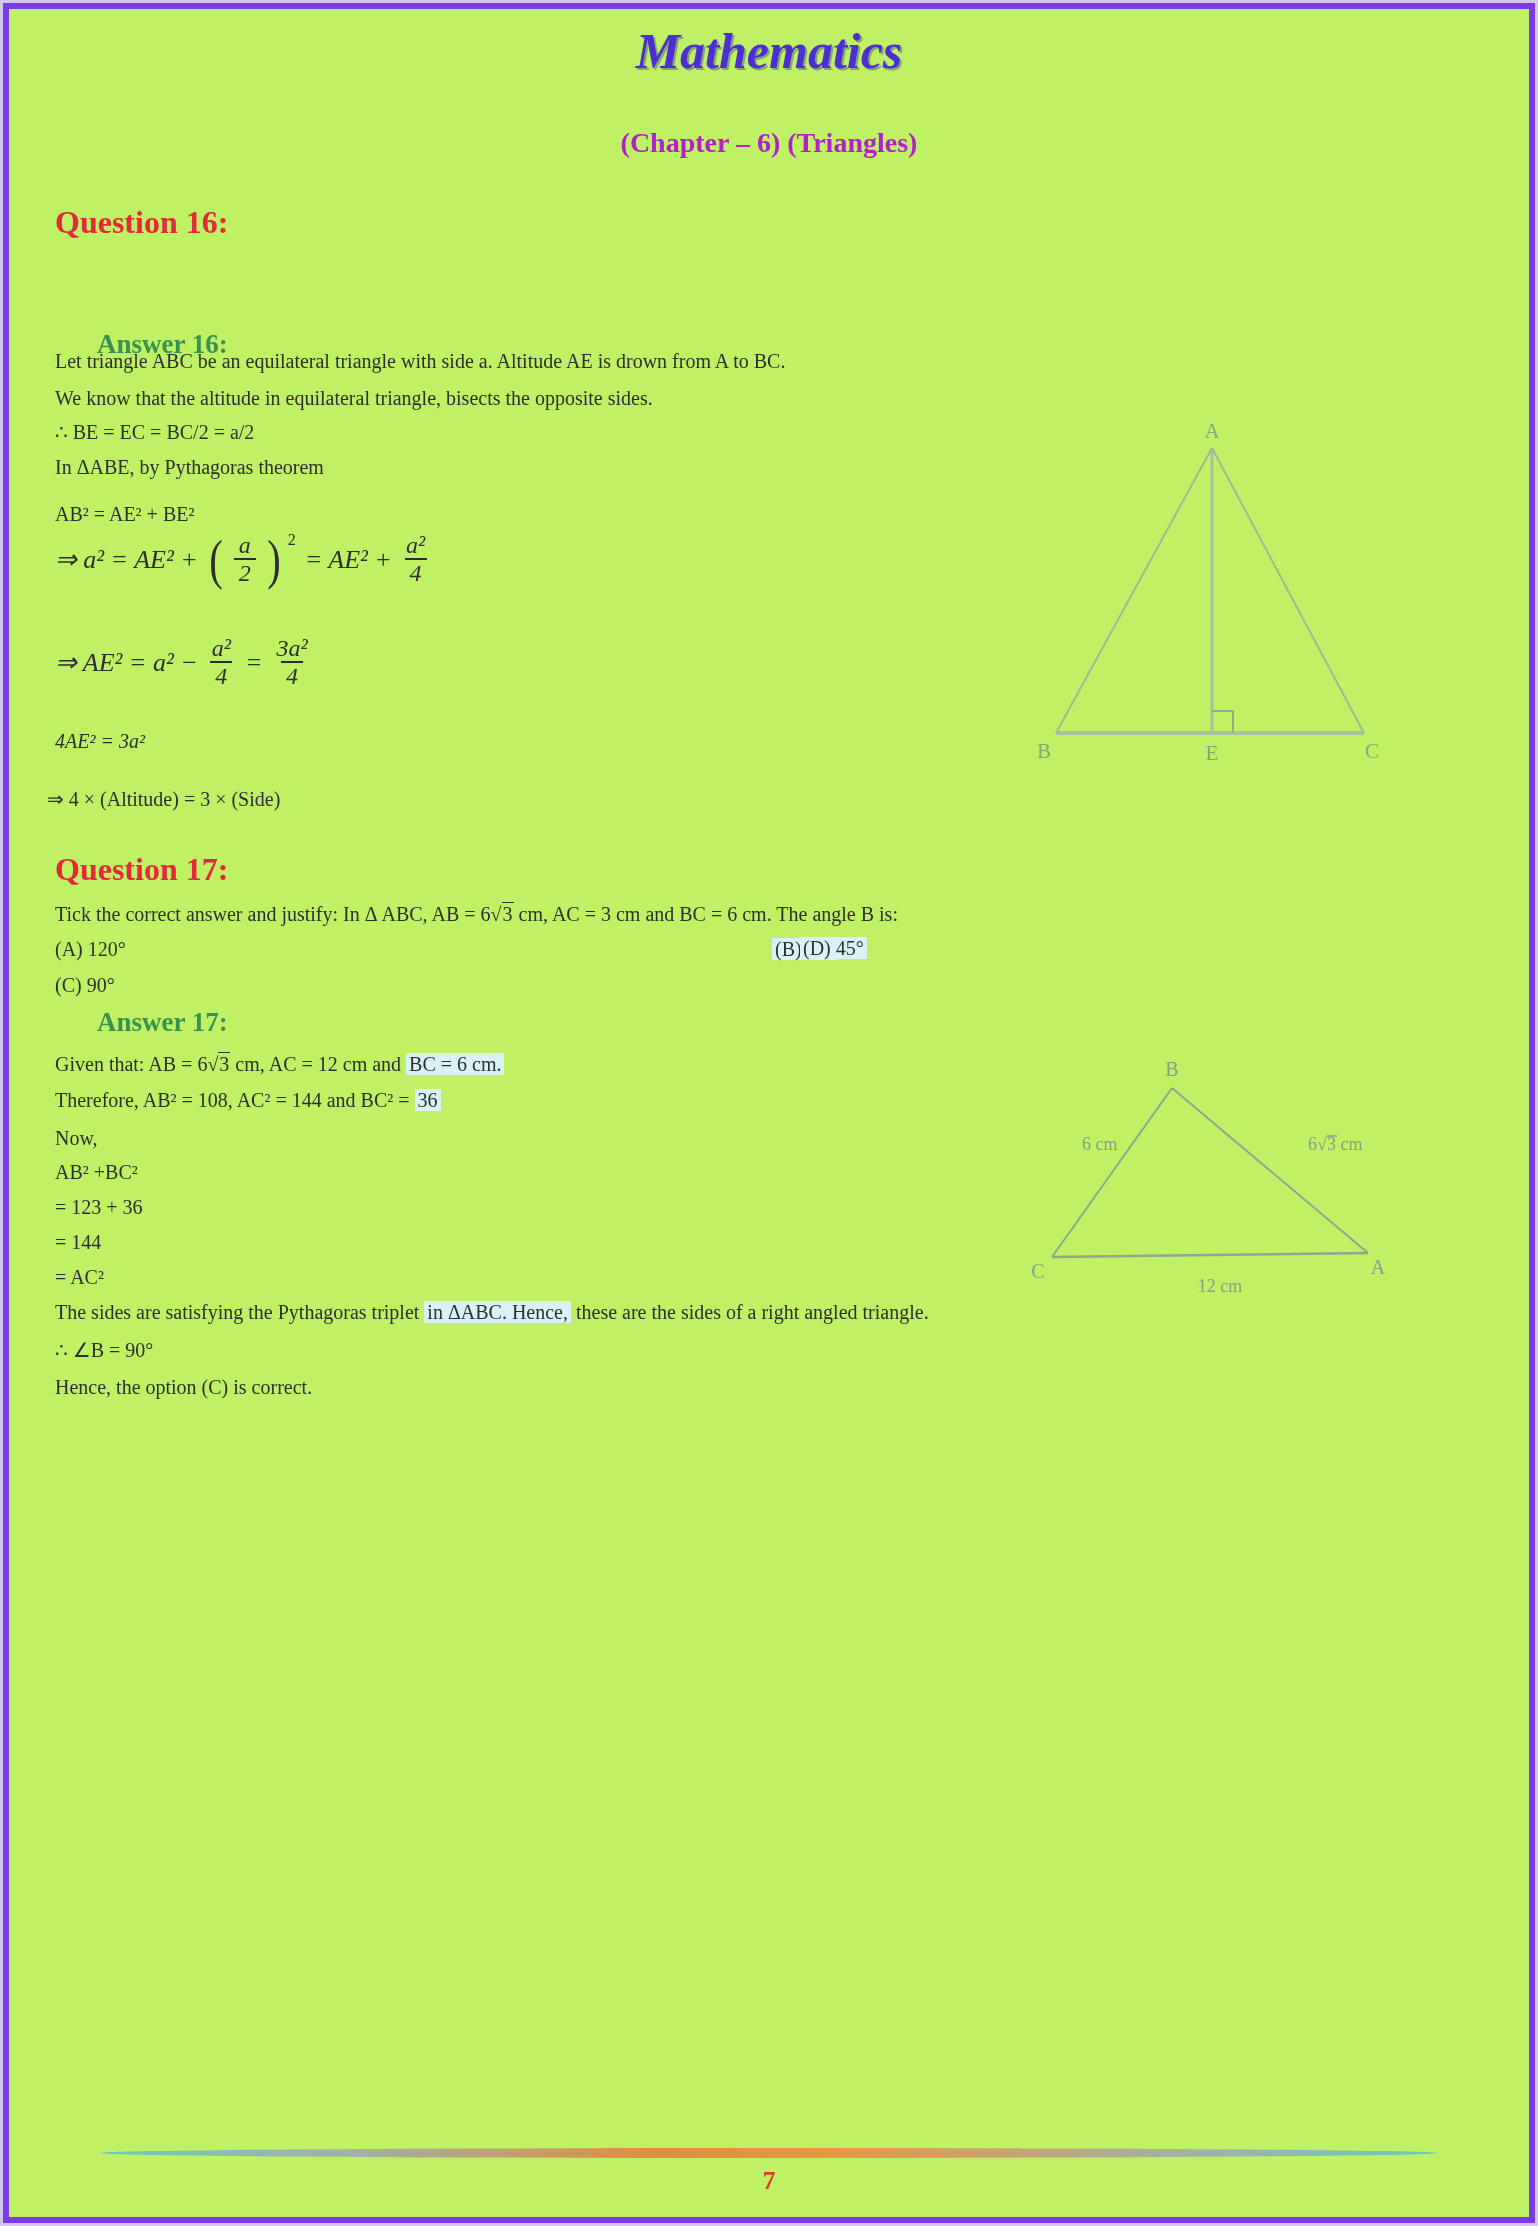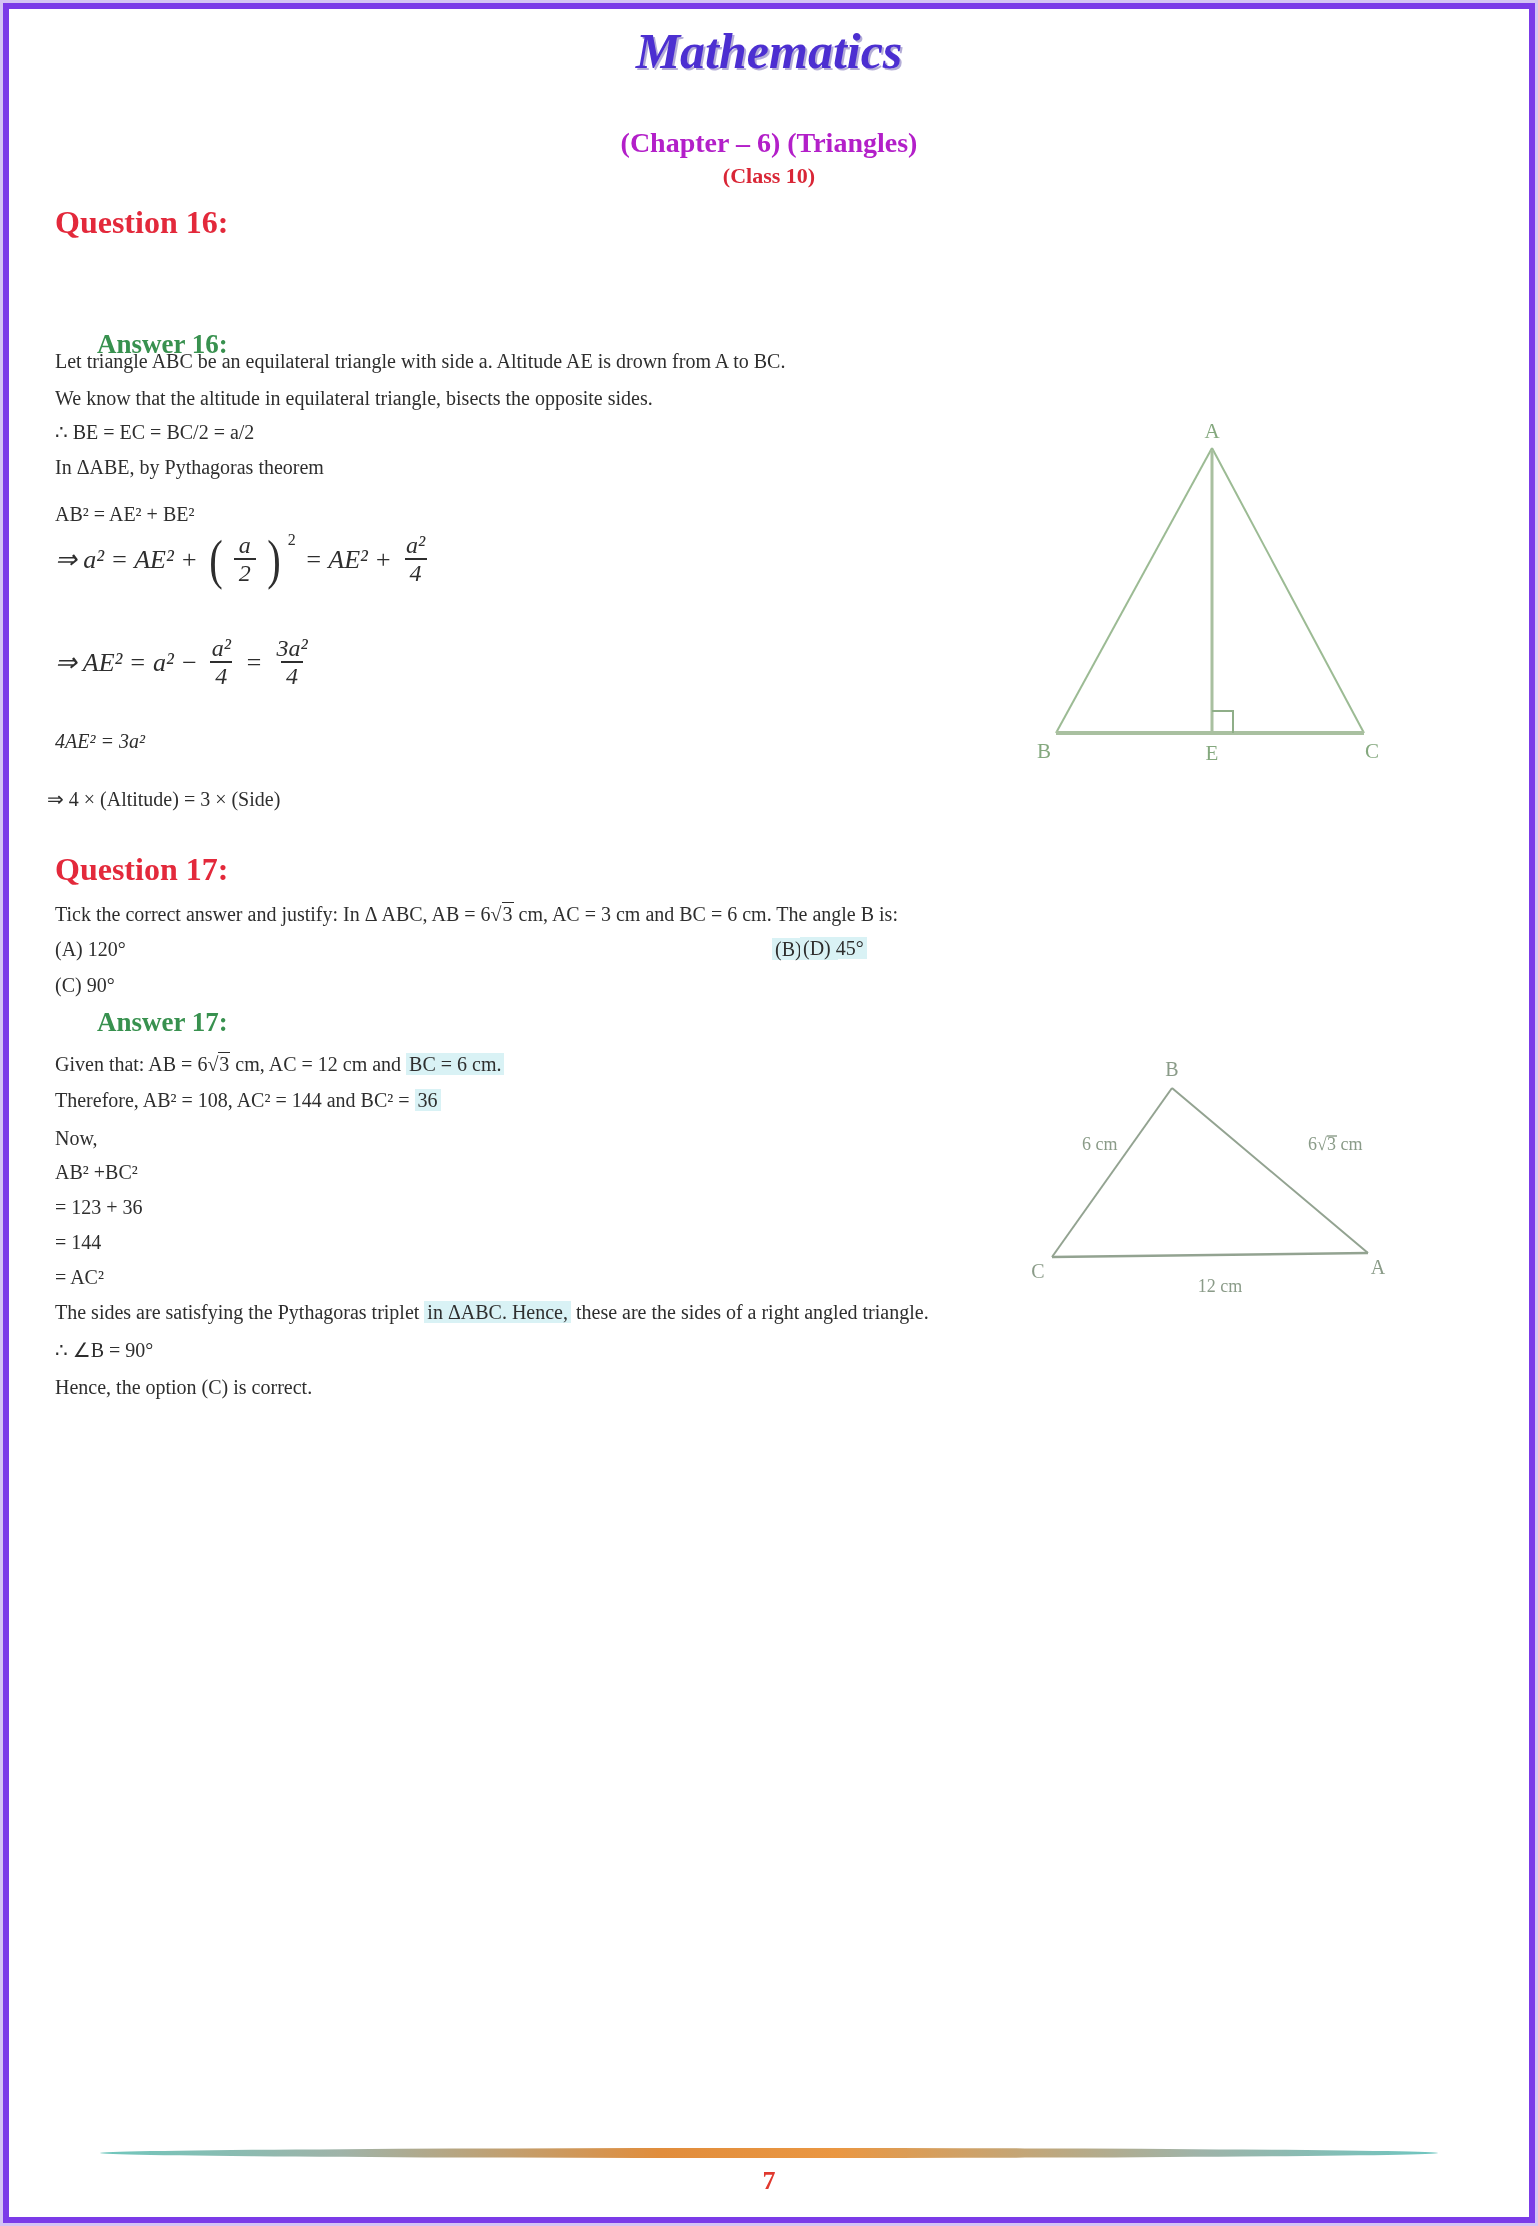--- a/index.html
+++ b/index.html
@@ -1,16 +1,16 @@
 <!DOCTYPE html>
 <html><head>
 <meta charset="utf-8">
 <style>
   html,body{margin:0;padding:0;background:#e9e9e9;}
-  .page{position:relative;width:1538px;height:2226px;background:#ffffff;margin:0 auto;
+  .page{position:relative;width:1538px;height:2226px;background:#bef264;margin:0 auto;
         font-family:"Liberation Serif", serif;color:#333;overflow:hidden;}
   .frame{position:absolute;inset:3px;border:6px solid #7b3be8;box-shadow:0 0 0 3px #d4c4f4;pointer-events:none;}
   .abs{position:absolute;}
   .center{left:0;right:0;text-align:center;}
   .title{font-size:50px;font-weight:bold;font-style:italic;color:#4c2fd1;text-shadow:2px 2px 0 rgba(40,20,140,.35);}
   .chapter{font-size:28px;font-weight:bold;color:#b31fc9;}
   .klass{font-size:22px;font-weight:bold;color:#d92636;}
   .qhead{font-size:32px;font-weight:bold;color:#e3293b;}
   .ahead{font-size:27px;font-weight:bold;color:#38914f;}
   .line{font-size:20px;color:#2e2e2e;white-space:nowrap;text-align:center;}
@@ -31,21 +31,20 @@
   svg text{font-family:"Liberation Serif", serif;}
 </style>
 </head>
 <body>
 
 <div class="page">
   <div class="frame"></div>
 
   <div class="abs center title" style="top:22px;">Mathematics</div>
   <div class="abs center chapter" style="top:127px;">(Chapter – 6) (Triangles)</div>
-  <div class="abs center klass" style="top:163px;">(Class 10)</div>
 
   <div class="abs qhead" style="left:55px;top:204px;">Question 16:</div>
   <div class="abs ahead" style="left:97px;top:329px;">Answer 16:</div>
 
   <div class="abs line" style="left:55px;top:350px;">Let triangle ABC be an equilateral triangle with side a. Altitude AE is drown from A to BC.</div>
   <div class="abs line" style="left:55px;top:387px;">We know that the altitude in equilateral triangle, bisects the opposite sides.</div>
   <div class="abs line" style="left:55px;top:420px;">∴ BE = EC = BC/2 = a/2</div>
   <div class="abs line" style="left:55px;top:456px;">In ΔABE, by Pythagoras theorem</div>
   <div class="abs line" style="left:55px;top:503px;">AB² = AE² + BE²</div>
 

